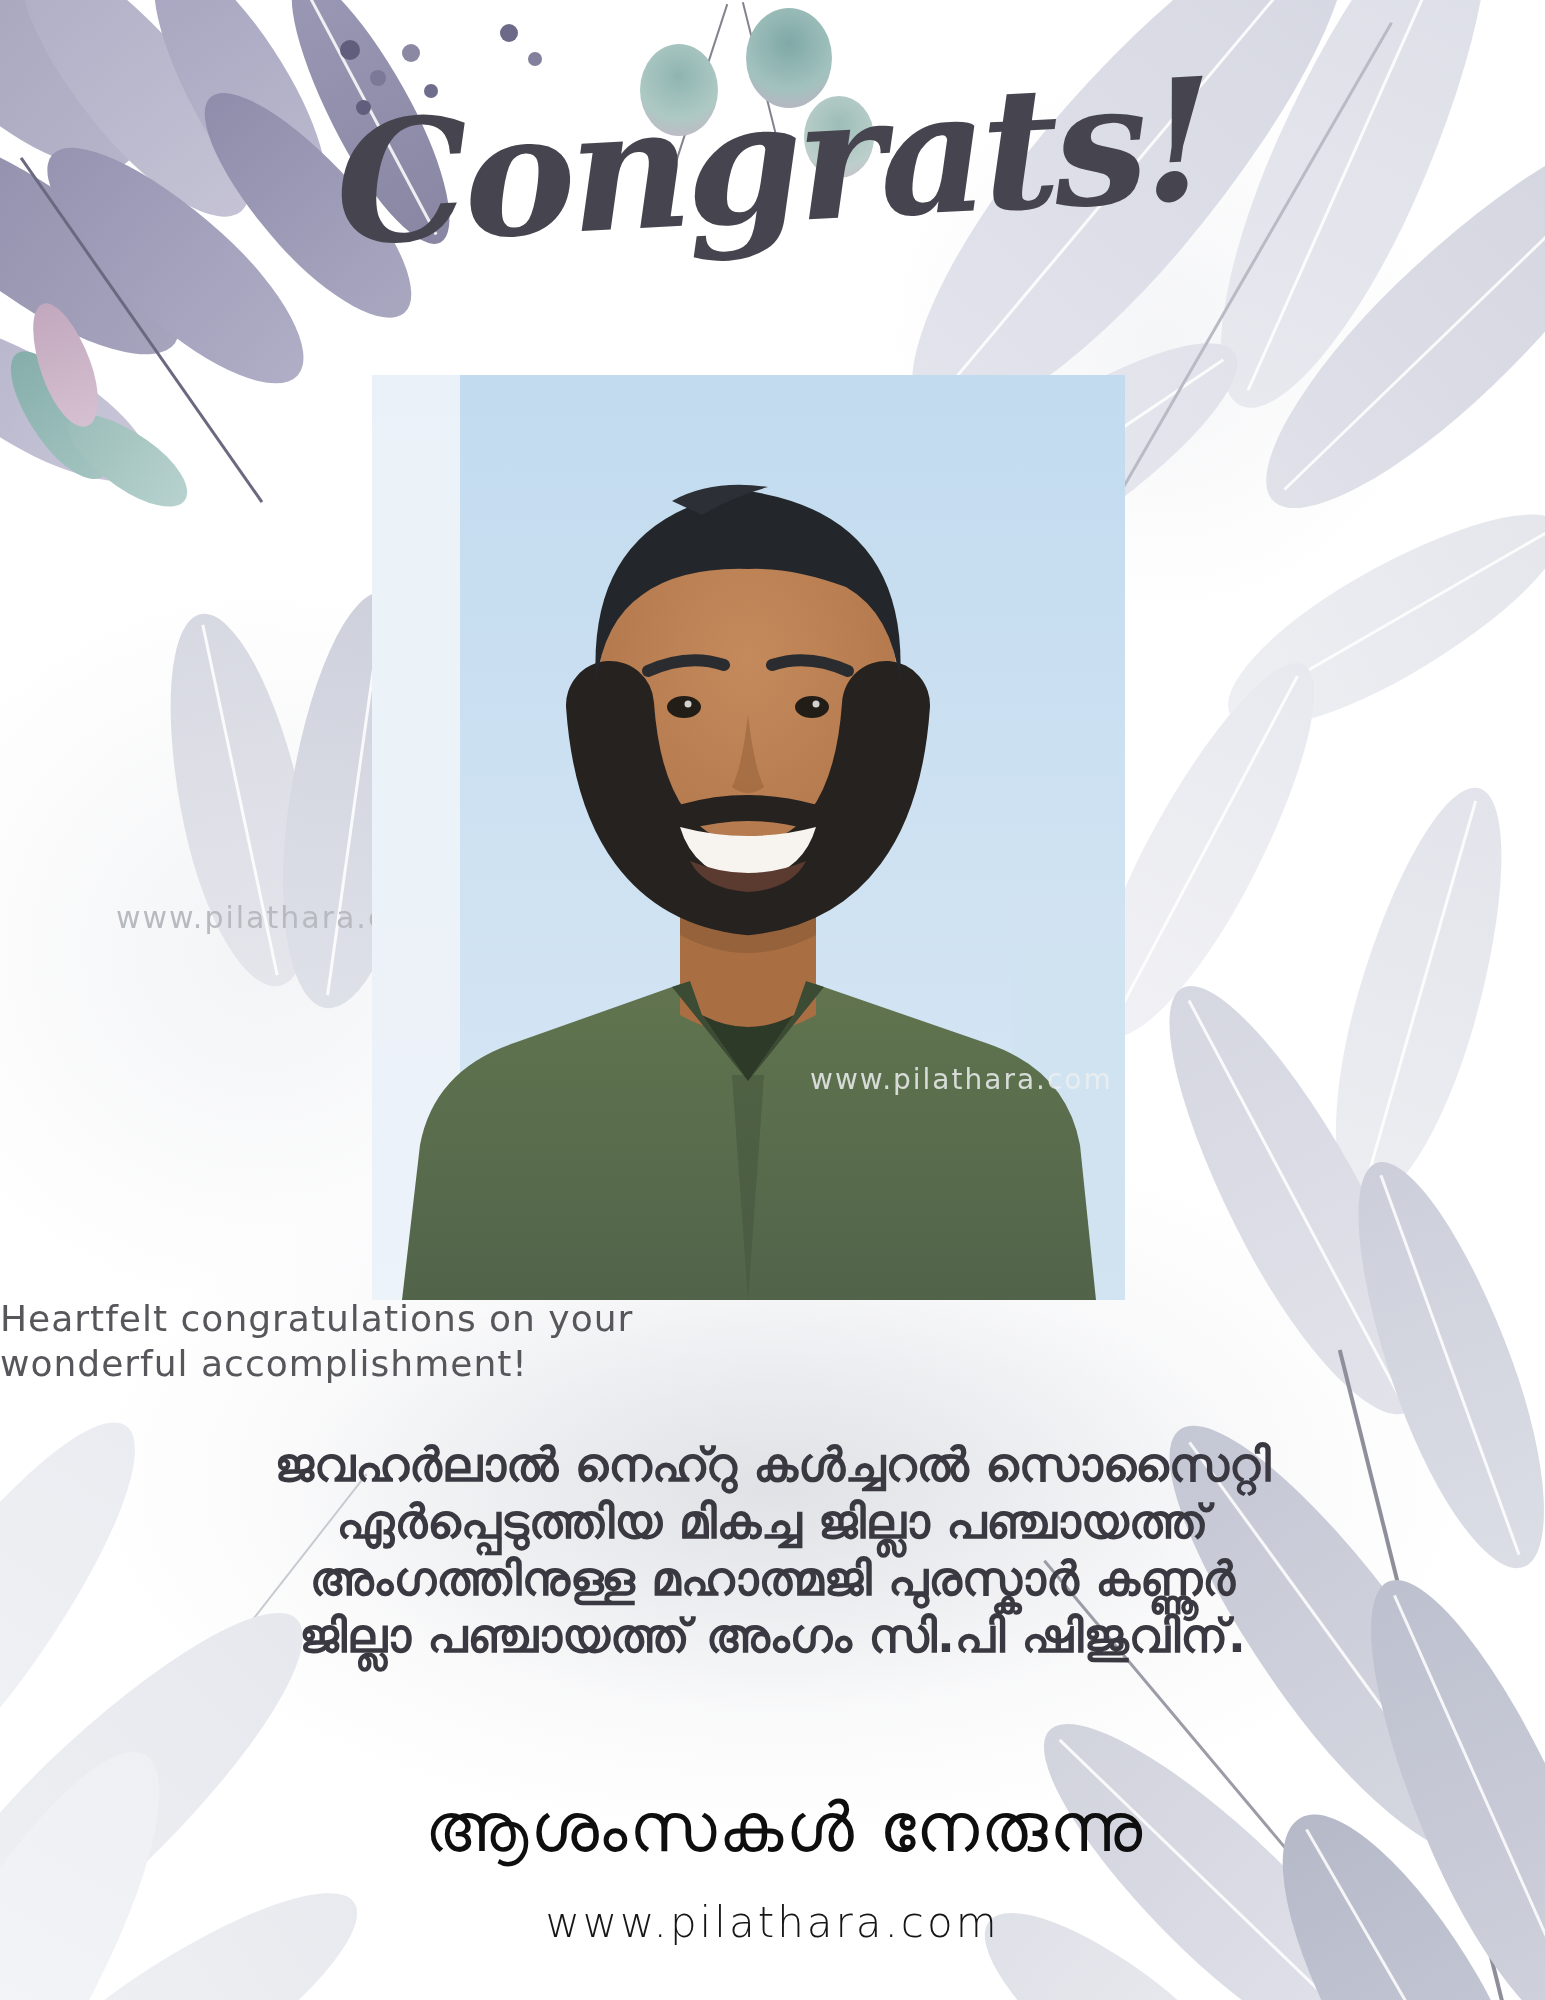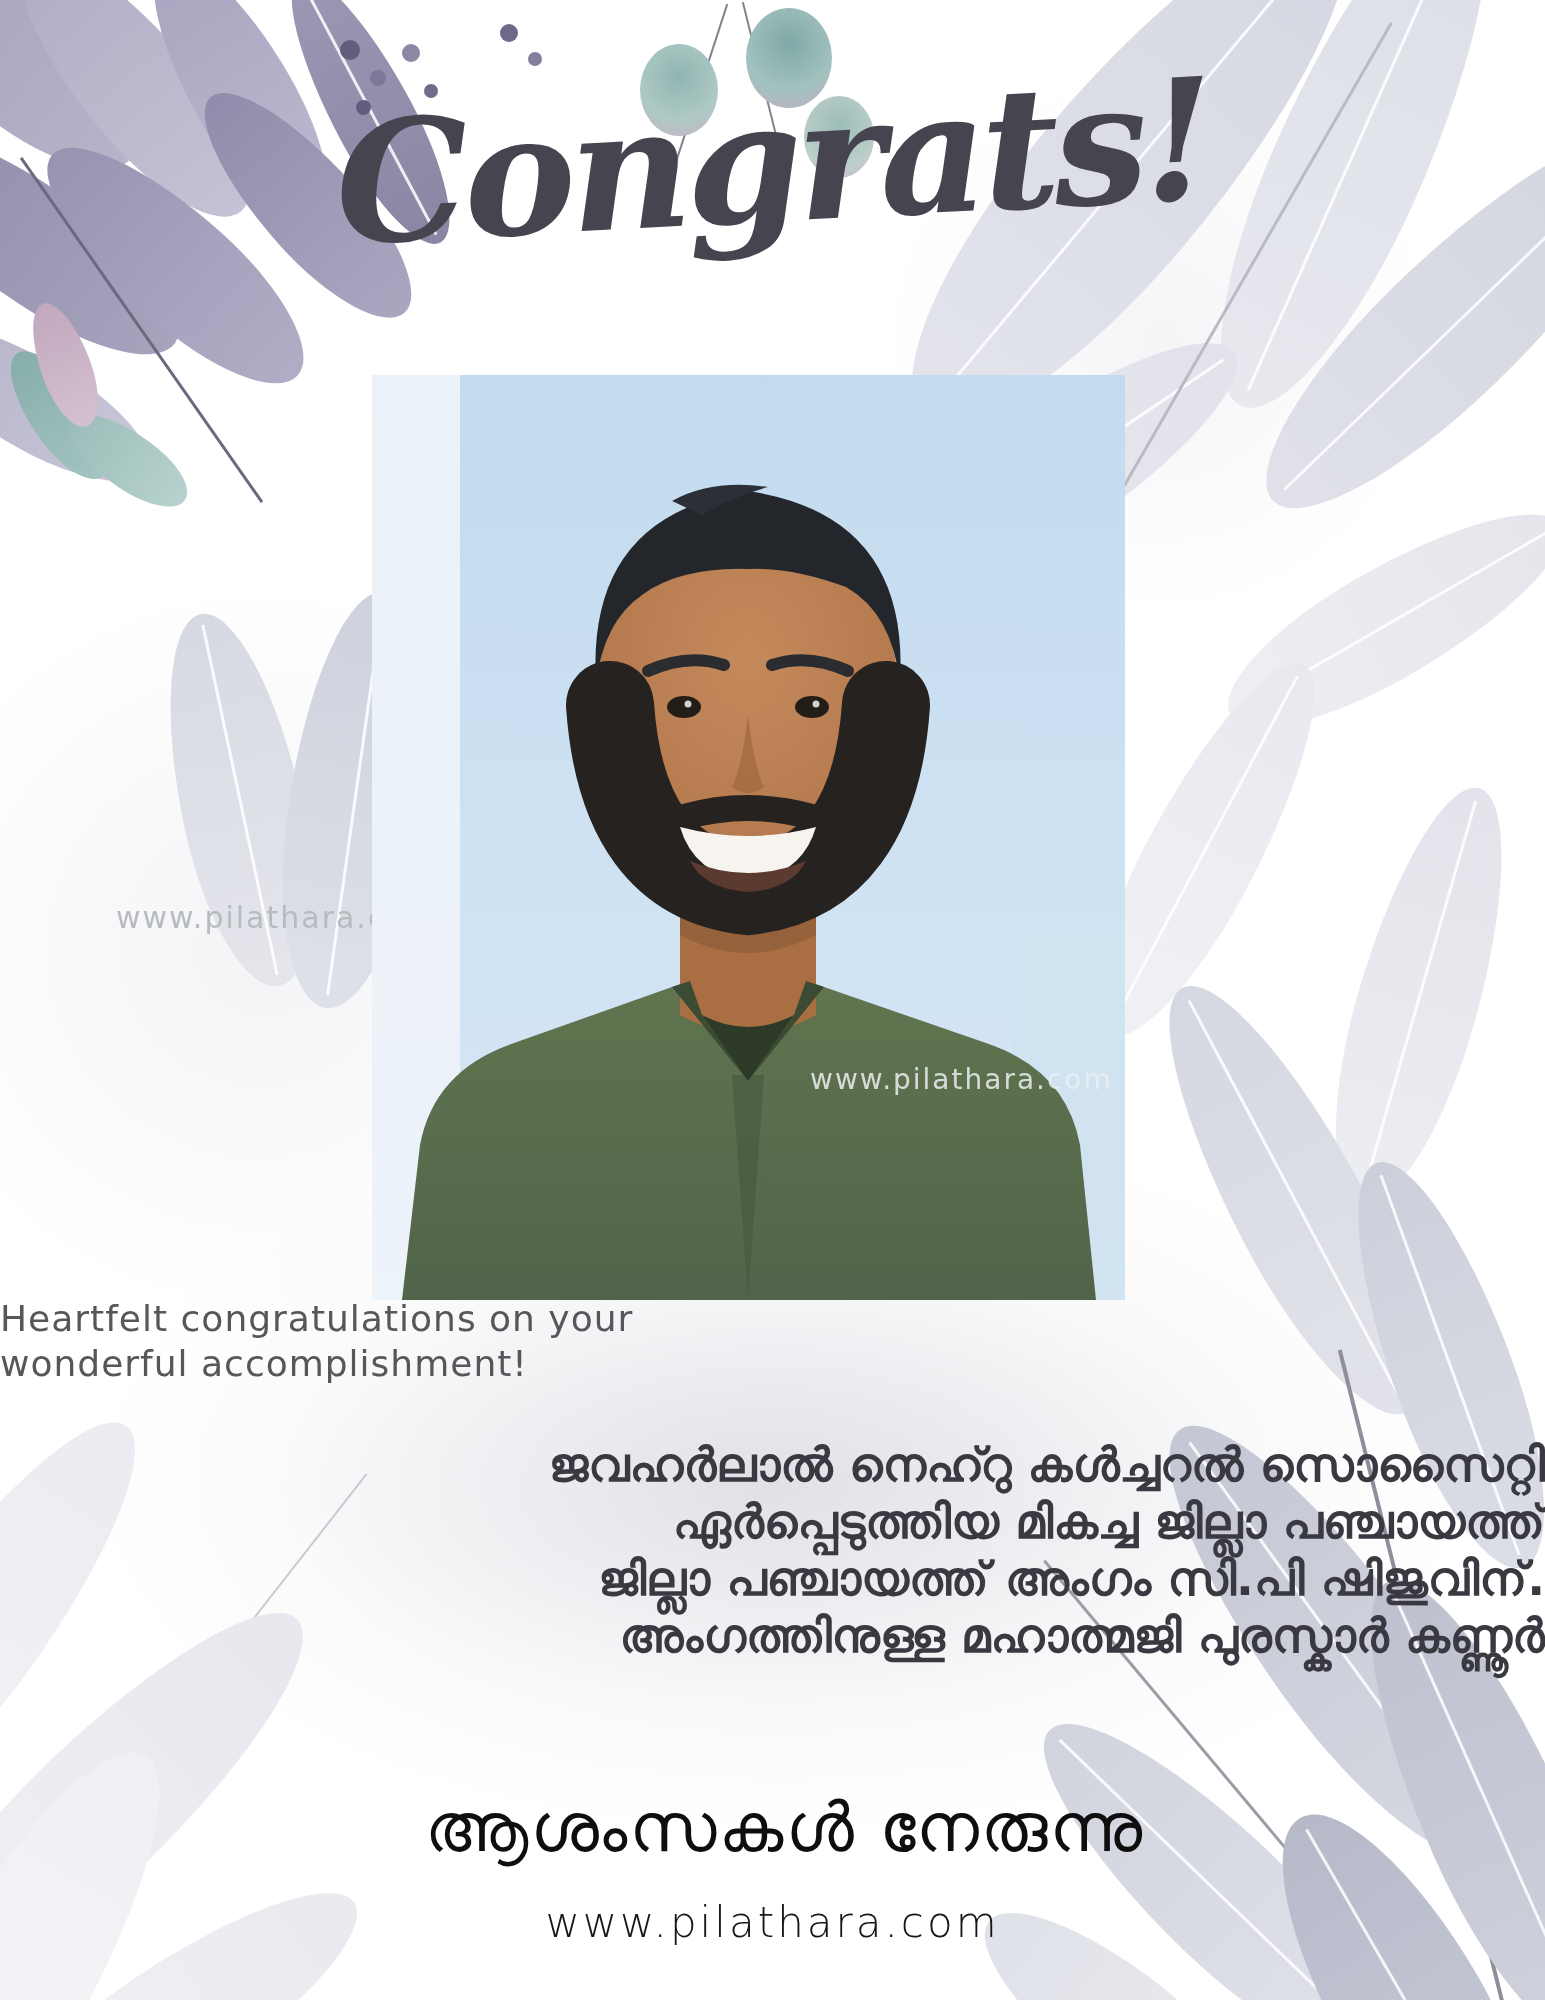--- a/index.html
+++ b/index.html
@@ -36,21 +36,21 @@
   }
   .wm-left{
     position:absolute;left:116px;top:900px;
     font-size:30px;letter-spacing:2px;color:#b7babf;
   }
   .caption{
     position:absolute;left:0;top:1296px;width:100%;text-align:left;
     font-size:36px;line-height:45px;color:#57565b;letter-spacing:1px;
   }
   .mlbody{
-    position:absolute;left:0;top:1436px;width:100%;text-align:right;
+    position:absolute;left:0;top:1436px;width:100%;text-align:center;
     font-size:47px;line-height:57px;font-weight:bold;color:#3a3941;
   }
   .greeting{
     position:absolute;left:0;top:1788px;width:100%;text-align:center;
     font-size:68px;color:#0e0e0e;font-weight:normal;letter-spacing:2px;padding-left:12px;
   }
   .site{
     position:absolute;left:0;top:1898px;width:100%;text-align:center;
     font-size:42px;letter-spacing:3px;color:#161616;font-weight:300;
   }
@@ -193,21 +193,21 @@
   </div>
 
   <div class="caption">
     <div>Heartfelt congratulations on your</div>
     <div>wonderful accomplishment!</div>
   </div>
 
   <div class="mlbody">
     <div>ജവഹർലാൽ നെഹ്റു കൾച്ചറൽ സൊസൈറ്റി</div>
     <div>ഏർപ്പെടുത്തിയ മികച്ച ജില്ലാ പഞ്ചായത്ത്</div>
+    <div>അംഗത്തിനുള്ള മഹാത്മജി പുരസ്കാർ കണ്ണൂർ</div>
     <div>ജില്ലാ പഞ്ചായത്ത് അംഗം സി.പി ഷിജുവിന്.</div>
-    <div>അംഗത്തിനുള്ള മഹാത്മജി പുരസ്കാർ കണ്ണൂർ</div>
   </div>
 
   <div class="greeting">ആശംസകൾ നേരുന്നു</div>
 
   <div class="site">www.pilathara.com</div>
 
 </div>
 
 </body></html>

